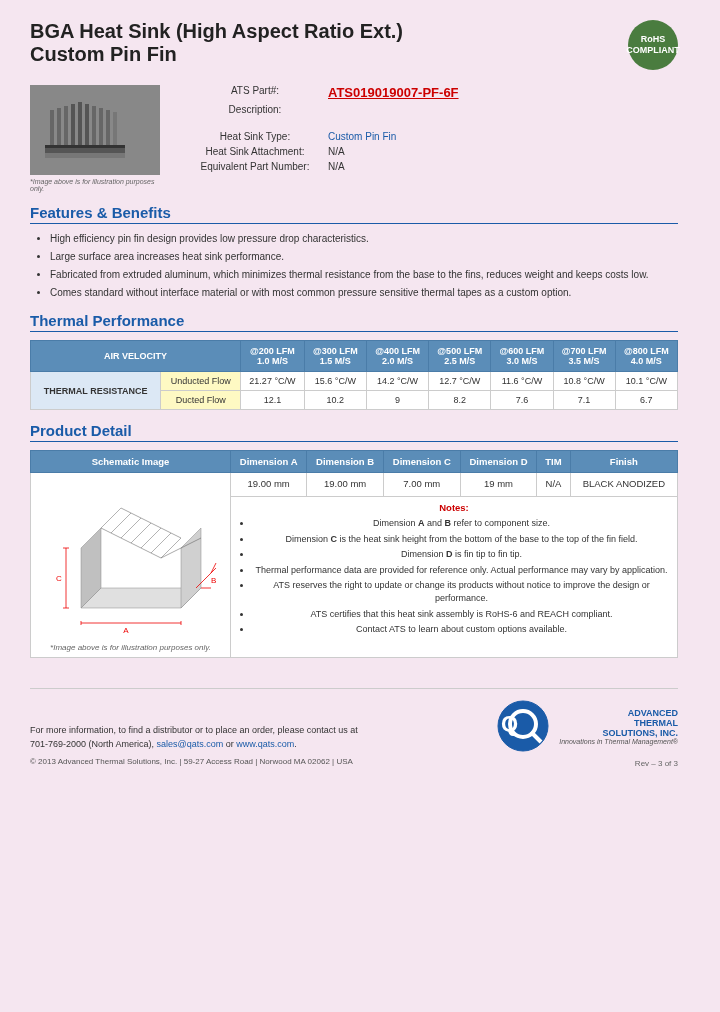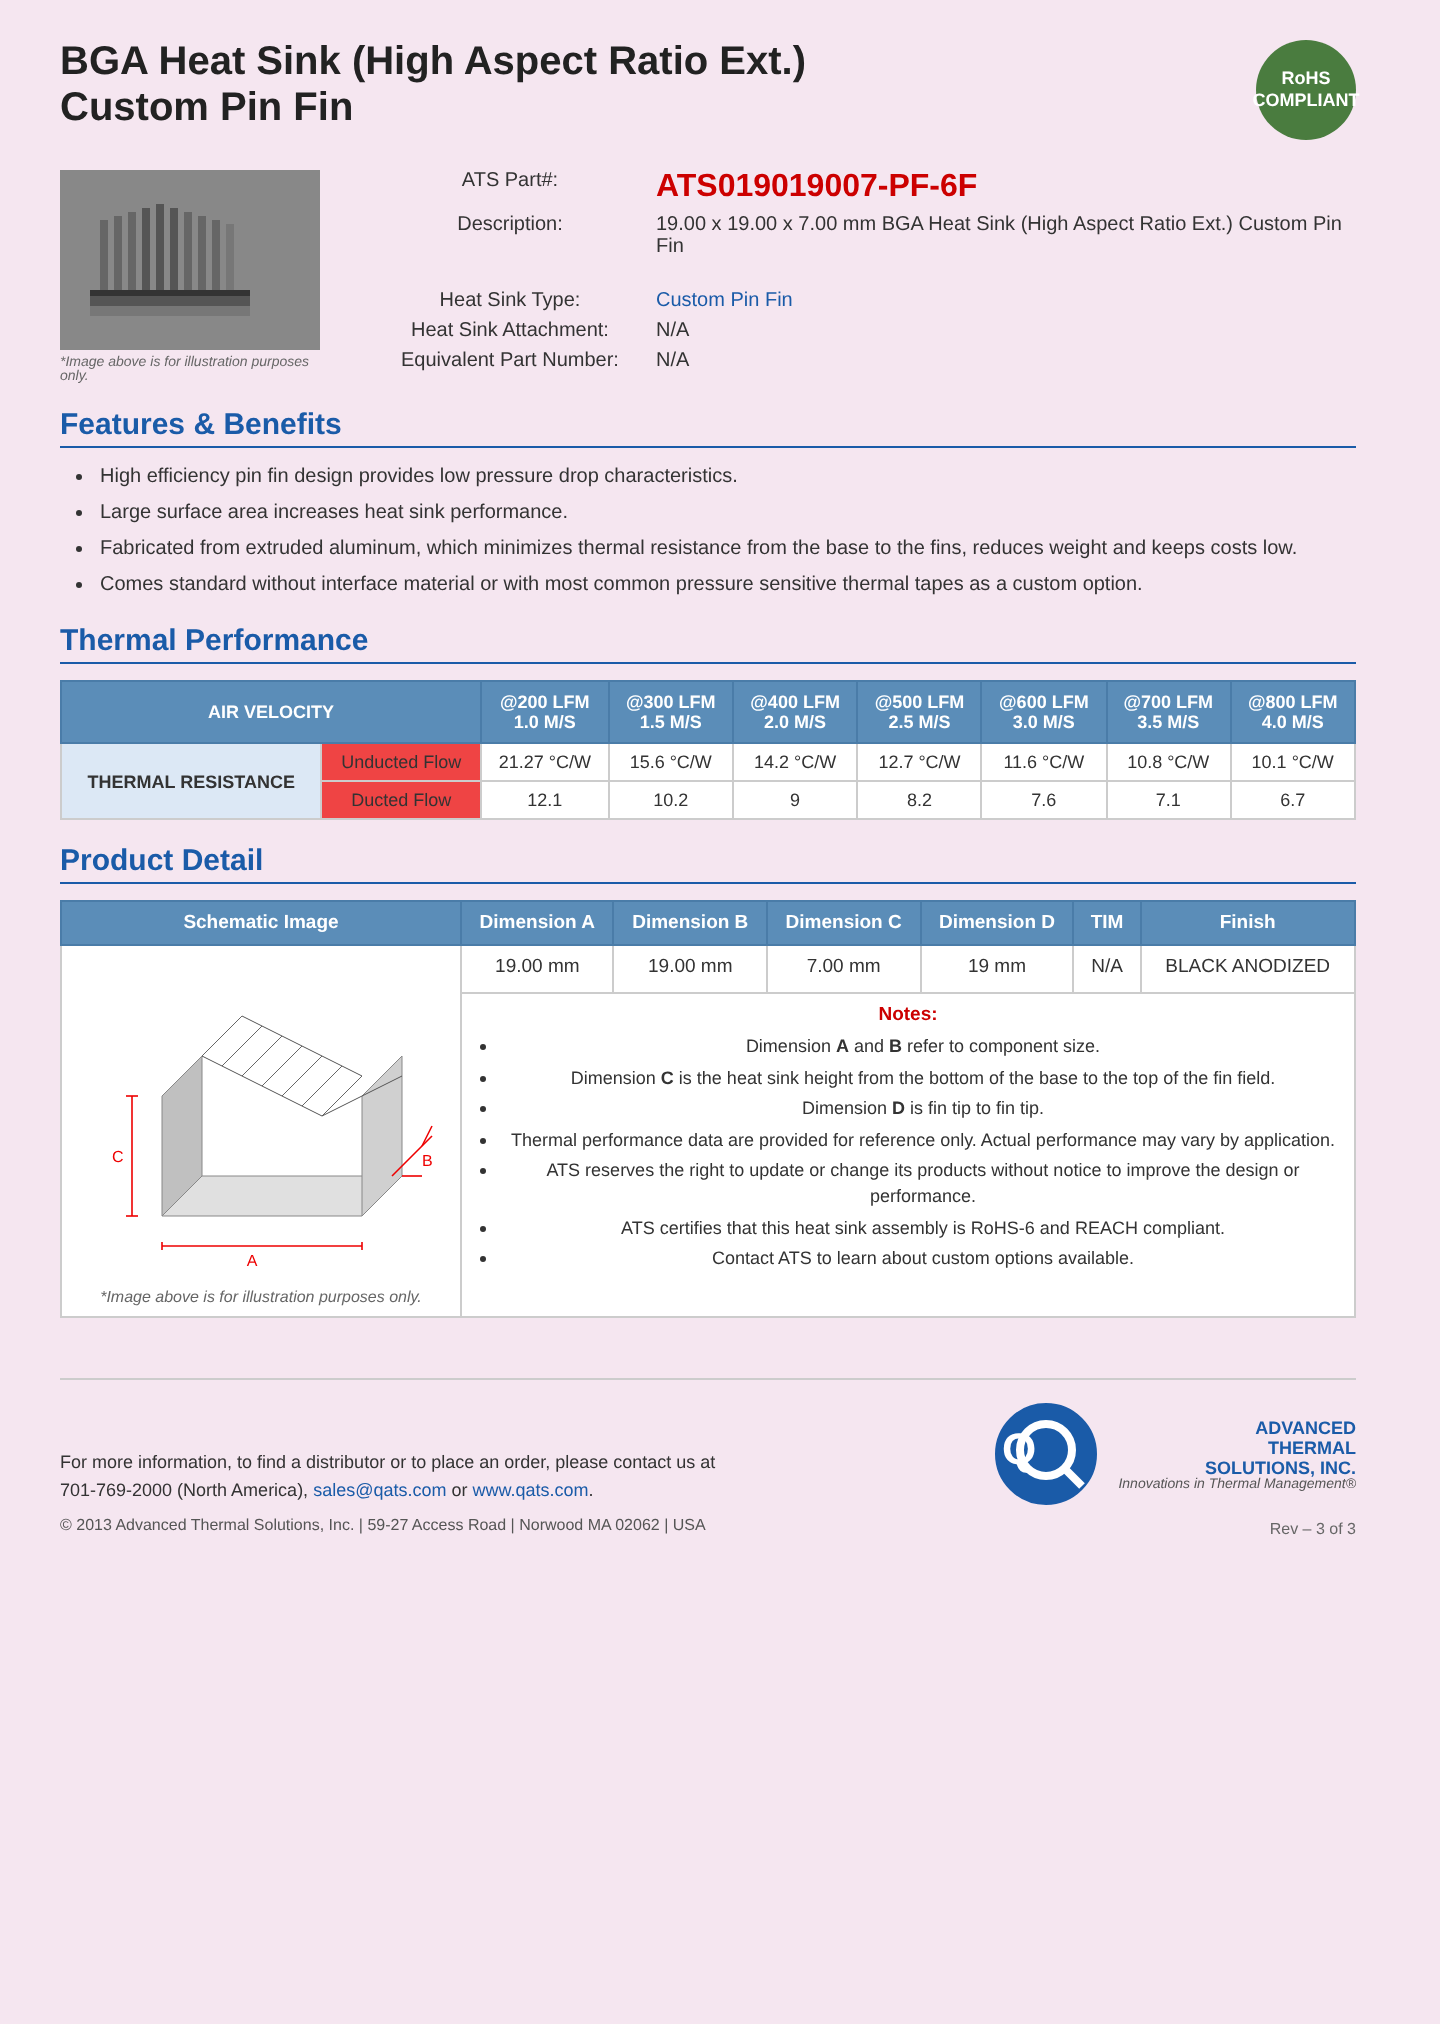--- a/index.html
+++ b/index.html
@@ -91,21 +91,22 @@
     }
     .spec-value {
       color: #333;
     }
     .spec-value.link {
       color: #1a5ba8;
     }
     .spec-value.part-number {
       color: #cc0000;
       font-weight: bold;
-      font-size: 16px;
+      font-size: 13px;
+      text-decoration: underline;
     }
     .section-title {
       color: #1a5ba8;
       font-size: 15px;
       font-weight: bold;
       margin: 12px 0 8px 0;
       border-bottom: 1px solid #1a5ba8;
       padding-bottom: 2px;
     }
     .features-list {
@@ -130,21 +131,21 @@
       font-weight: bold;
       border: 1px solid #4a7ca8;
     }
     .thermal-table td {
       padding: 4px;
       text-align: center;
       border: 1px solid #ccc;
       background: white;
     }
     .thermal-table .row-header {
-      background: #ef4444;
+      background: #fef9c3;
       font-weight: normal;
       text-align: center;
     }
     .thermal-table .section-label {
       background: #dce8f5;
       font-weight: bold;
       text-align: center;
       vertical-align: middle;
     }
     .product-detail-table {
@@ -271,21 +272,20 @@
     <div class="image-note">*Image above is for illustration purposes only.</div>
   </div>
 
   <div class="spec-table">
     <div class="spec-row">
       <span class="spec-label">ATS Part#:</span>
       <span class="spec-value part-number">ATS019019007-PF-6F</span>
     </div>
     <div class="spec-row">
       <span class="spec-label">Description:</span>
-      <span class="spec-value">19.00 x 19.00 x 7.00 mm BGA Heat Sink (High Aspect Ratio Ext.) Custom Pin Fin</span>
     </div>
     <br>
     <div class="spec-row">
       <span class="spec-label">Heat Sink Type:</span>
       <span class="spec-value link">Custom Pin Fin</span>
     </div>
     <div class="spec-row">
       <span class="spec-label">Heat Sink Attachment:</span>
       <span class="spec-value">N/A</span>
     </div>

